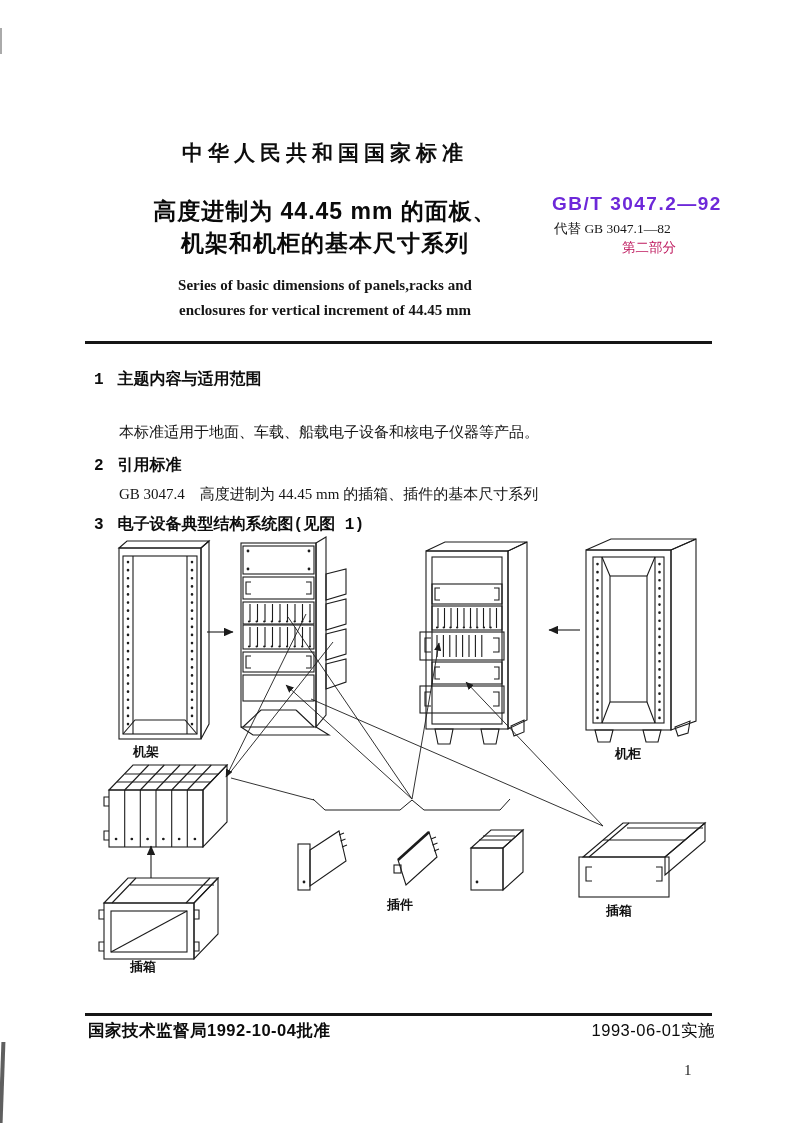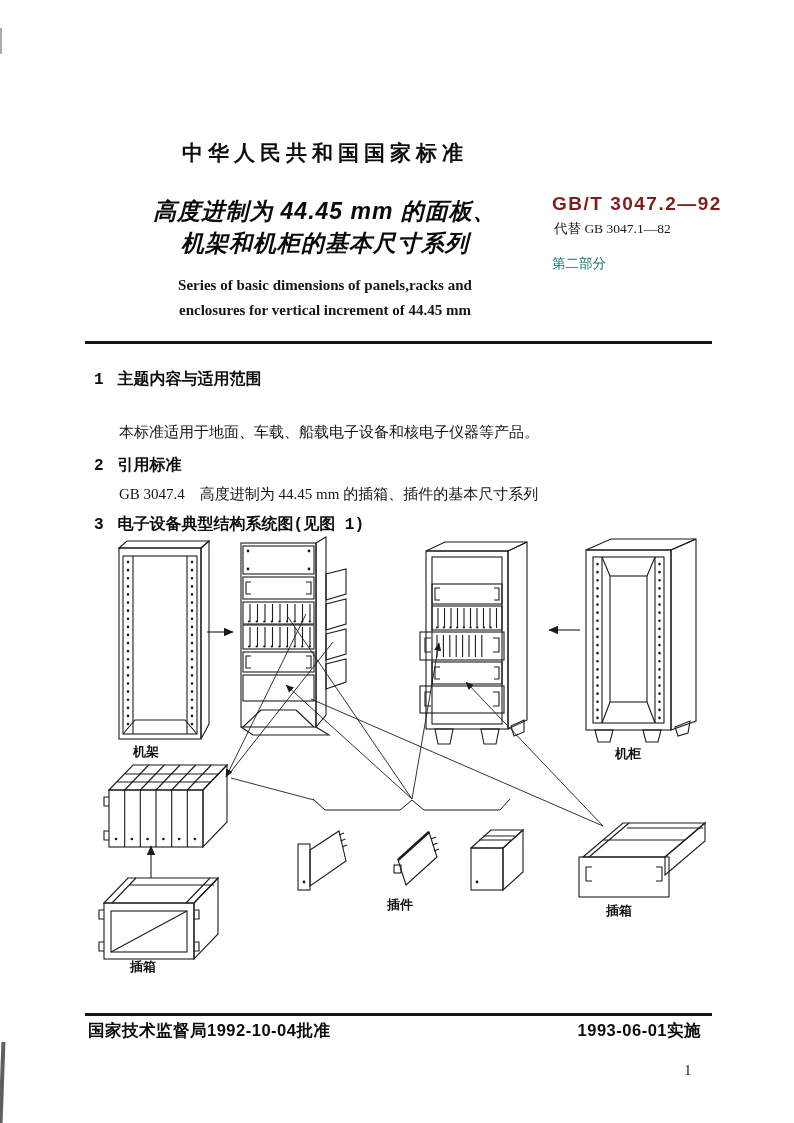--- a/index.html
+++ b/index.html
@@ -9,36 +9,36 @@
   }
   .abs{position:absolute;}
   .std-label{
     left:85px;top:139px;width:480px;text-align:center;
     font-family:"Liberation Sans",sans-serif;font-weight:bold;
     font-size:21px;letter-spacing:5px;color:#0d0d0d;
   }
   .title-cn{
     left:85px;width:480px;text-align:center;
     font-family:"Liberation Sans",sans-serif;font-weight:bold;
-    font-size:23px;letter-spacing:1px;color:#0a0a0a;font-style:italic;
+    font-size:23px;letter-spacing:1px;color:#0a0a0a;
   }
   .t1{top:196px;} .t2{top:228px;}
   .title-en{
     left:85px;width:480px;text-align:center;
     font-family:"Liberation Serif",serif;font-weight:bold;
     font-size:15px;color:#151515;
   }
   .e1{top:277px;} .e2{top:302px;}
   .std-no{
     left:552px;top:193px;width:170px;
     font-family:"Liberation Sans",sans-serif;font-weight:bold;
-    font-size:19px;letter-spacing:1.5px;color:#7f1d1d;
+    font-size:19px;letter-spacing:1.5px;color:#6d28d9;
   }
   .replaces{left:554px;top:220px;width:164px;font-size:13.5px;color:#1a1a1a;}
-  .part{left:552px;top:255px;width:124px;text-align:left;font-size:13.5px;color:#0f766e;}
+  .part{left:552px;top:239px;width:124px;text-align:right;font-size:13.5px;color:#be185d;}
   .rule{left:85px;width:627px;height:3px;background:#161616;}
   .rule-top{top:341px;} .rule-bottom{top:1013px;}
   .sec-h{
     font-family:Liberation Mono, monospace;font-weight:bold;
     font-size:16px;color:#0d0d0d;left:94px;white-space:nowrap;
   }
   .sec-h .no{display:inline-block;margin-right:14px;}
   .s1h{top:369px;} .s2h{top:455px;} .s3h{top:514px;}
   .para{left:119px;font-size:15px;color:#141414;white-space:nowrap;}
   .p11{top:399px;} .p12{top:423px;} .p21{top:485px;}
@@ -47,22 +47,22 @@
   .fig-caption{
     position:absolute;left:0;top:426px;width:632px;text-align:center;
     font-size:15.5px;letter-spacing:2px;color:#141414;
     font-family:"Liberation Serif",serif;
   }
   .foot-approve{
     left:88px;top:1020px;font-family:"Liberation Sans",sans-serif;
     font-weight:bold;font-size:16.5px;color:#0c0c0c;letter-spacing:.5px;
   }
   .foot-impl{
-    right:93px;top:1020px;font-family:"Liberation Sans",sans-serif;
-    font-weight:bold;font-size:16.5px;color:#0c0c0c;letter-spacing:.5px;margin-left:43px;
+    right:79px;top:1020px;font-family:"Liberation Sans",sans-serif;
+    font-weight:normal;font-size:16.5px;color:#0c0c0c;letter-spacing:.5px;margin-left:43px;
   }
   .page-num{left:684px;top:1062px;font-size:15px;color:#222;}
   .scan-a{left:0;top:1042px;width:4px;height:81px;background:#2a2a2a;opacity:.75;transform:rotate(2deg);}
   .scan-b{left:0;top:28px;width:2px;height:26px;background:#555;opacity:.5;}
   svg text{font-family:"Liberation Sans",sans-serif;font-weight:bold;font-size:13px;fill:#111;}
 </style>
 </head>
 <body>
 
 <div class="page">

